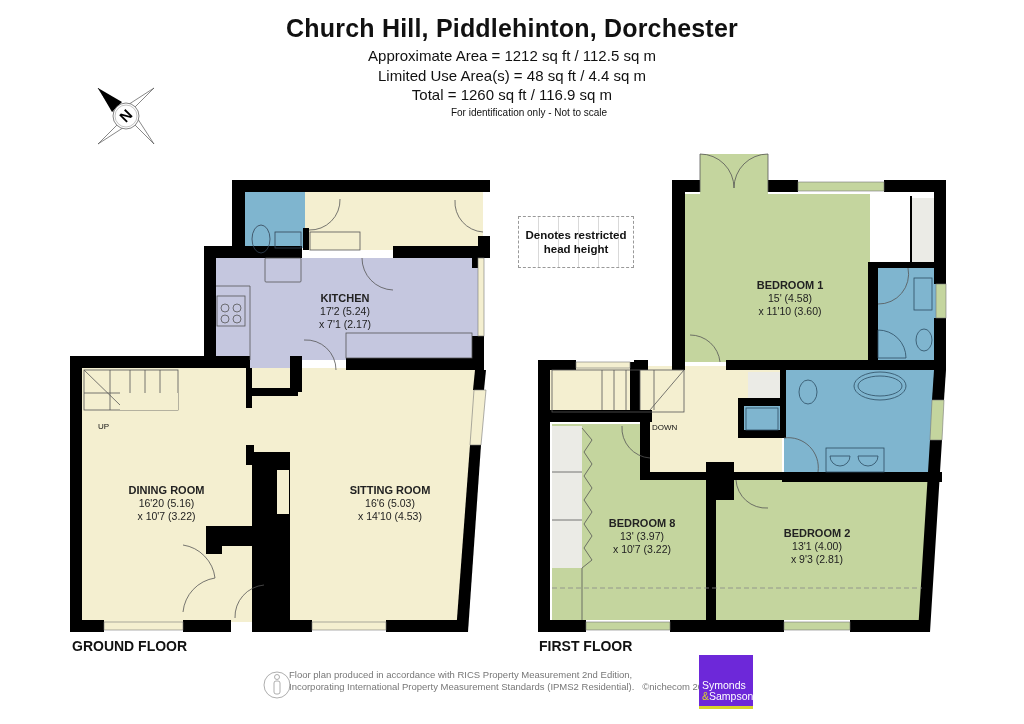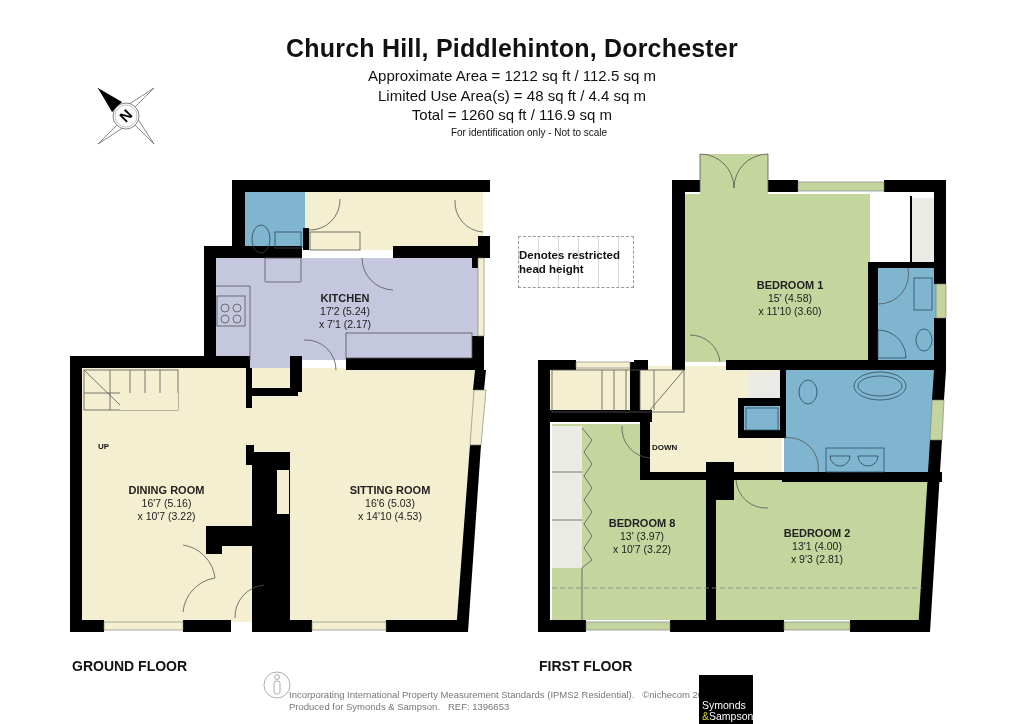--- a/index.html
+++ b/index.html
@@ -1,28 +1,28 @@
 <!DOCTYPE html>
 <html><head>
 <meta charset="utf-8">
 <style>
   html, body { margin: 0; padding: 0; background: #ffffff; }
   body { width: 1024px; height: 724px; position: relative; overflow: hidden; font-family: "Liberation Sans", sans-serif; color: #111; }
-  .abs { position: absolute; margin-top: 20px; }
+  .abs { position: absolute; }
   .title { left: 0; width: 1024px; top: 14px; text-align: center; font-size: 25px; font-weight: bold; letter-spacing: 0.2px; }
   .area-line { left: 0; width: 1024px; text-align: center; font-size: 15px; }
   .note-line { left: 0; width: 1024px; text-align: center; font-size: 10px; top: 107px; padding-left: 17px; }
   .room-label { position: absolute; text-align: center; font-size: 10.5px; line-height: 13px; color: #222; }
   .room-label .nm { font-weight: bold; font-size: 11px; }
   .floor-label { font-size: 14px; font-weight: bold; }
-  .small-lbl { font-size: 8px; font-weight: bold; }
-  .legend-box { left: 518px; top: 216px; width: 116px; height: 52px; border: 1px dashed #999; box-sizing: border-box; font-weight: bold; font-size: 11.5px; line-height: 14px; padding-top: 11px; }
+  .small-lbl { font-size: 8px; font-weight: normal; }
+  .legend-box { left: 518px; top: 216px; width: 116px; height: 52px; border: 1px dashed #999; box-sizing: border-box; text-align: center; font-weight: bold; font-size: 11.5px; line-height: 14px; padding-top: 11px; }
   .legend-box::before { content: ""; position: absolute; left: 0; top: 0; right: 0; bottom: 0; background-image: repeating-linear-gradient(90deg, transparent 0, transparent 19px, rgba(150,150,150,0.6) 19px, rgba(150,150,150,0.6) 20px); opacity: 0.6; }
   .footer-text { left: 289px; top: 669px; font-size: 9.5px; line-height: 12px; color: #777; }
-  .logo { left: 699px; top: 655px; width: 54px; height: 54px; background: #000000; border-bottom: 3px solid #d7d62a; box-sizing: border-box; color: #fff; font-size: 10.5px; line-height: 11px; padding: 25px 0 0 3px; }
+  .logo { left: 699px; top: 655px; width: 54px; height: 54px; background: #6d28d9; border-bottom: 3px solid #d7d62a; box-sizing: border-box; color: #fff; font-size: 10.5px; line-height: 11px; padding: 25px 0 0 3px; }
   .logo .amp { color: #d7d62a; }
   svg { position: absolute; left: 0; top: 0; }
 </style>
 </head>
 <body>
 
 <div class="abs title">Church Hill, Piddlehinton, Dorchester</div>
 <div class="abs area-line" style="top:47px">Approximate Area = 1212 sq ft / 112.5 sq m</div>
 <div class="abs area-line" style="top:67px">Limited Use Area(s) = 48 sq ft / 4.4 sq m</div>
 <div class="abs area-line" style="top:86px">Total = 1260 sq ft / 116.9 sq m</div>
@@ -243,21 +243,21 @@
   <div style="position:relative">head height</div>
 </div>
 
 <div class="room-label" style="left:290px;top:292px;width:110px">
   <div class="nm">KITCHEN</div>
   <div>17'2 (5.24)</div>
   <div>x 7'1 (2.17)</div>
 </div>
 <div class="room-label" style="left:99px;top:484px;width:135px">
   <div class="nm">DINING ROOM</div>
-  <div>16'7 (5.16)</div>
+  <div>16'20 (5.16)</div>
   <div>x 10'7 (3.22)</div>
 </div>
 <div class="room-label" style="left:320px;top:484px;width:140px">
   <div class="nm">SITTING ROOM</div>
   <div>16'6 (5.03)</div>
   <div>x 14'10 (4.53)</div>
 </div>
 <div class="abs small-lbl" style="left:98px;top:422px">UP</div>
 <div class="abs floor-label" style="left:72px;top:638px">GROUND FLOOR</div>
 
@@ -278,19 +278,19 @@
 </div>
 <div class="abs small-lbl" style="left:652px;top:423px">DOWN</div>
 <div class="abs floor-label" style="left:539px;top:638px">FIRST FLOOR</div>
 
 <svg width="1024" height="724" style="pointer-events:none">
   <circle cx="277" cy="685" r="13" fill="none" stroke="#999" stroke-width="0.8"></circle>
   <circle cx="277" cy="677" r="2.5" fill="none" stroke="#999" stroke-width="0.8"></circle>
   <rect x="274" y="681" width="6" height="13" rx="2" fill="none" stroke="#999" stroke-width="0.8"></rect>
 </svg>
 <div class="abs footer-text">
+  <div>Floor plan produced in accordance with RICS Property Measurement 2nd Edition,</div>
   <div><span>Incorporating International Property Measurement Standards (IPMS2 Residential).</span>&nbsp;&nbsp;&nbsp;<span>©nichecom 2026.</span></div>
-  <div><span>Produced for Symonds &amp; Sampson.</span>&nbsp;&nbsp;&nbsp;<span>REF:  1396653</span></div>
 </div>
 <div class="abs logo">
   <div>Symonds</div>
   <div><span class="amp">&amp;</span><span>Sampson</span></div>
 </div>
 
 </body></html>

